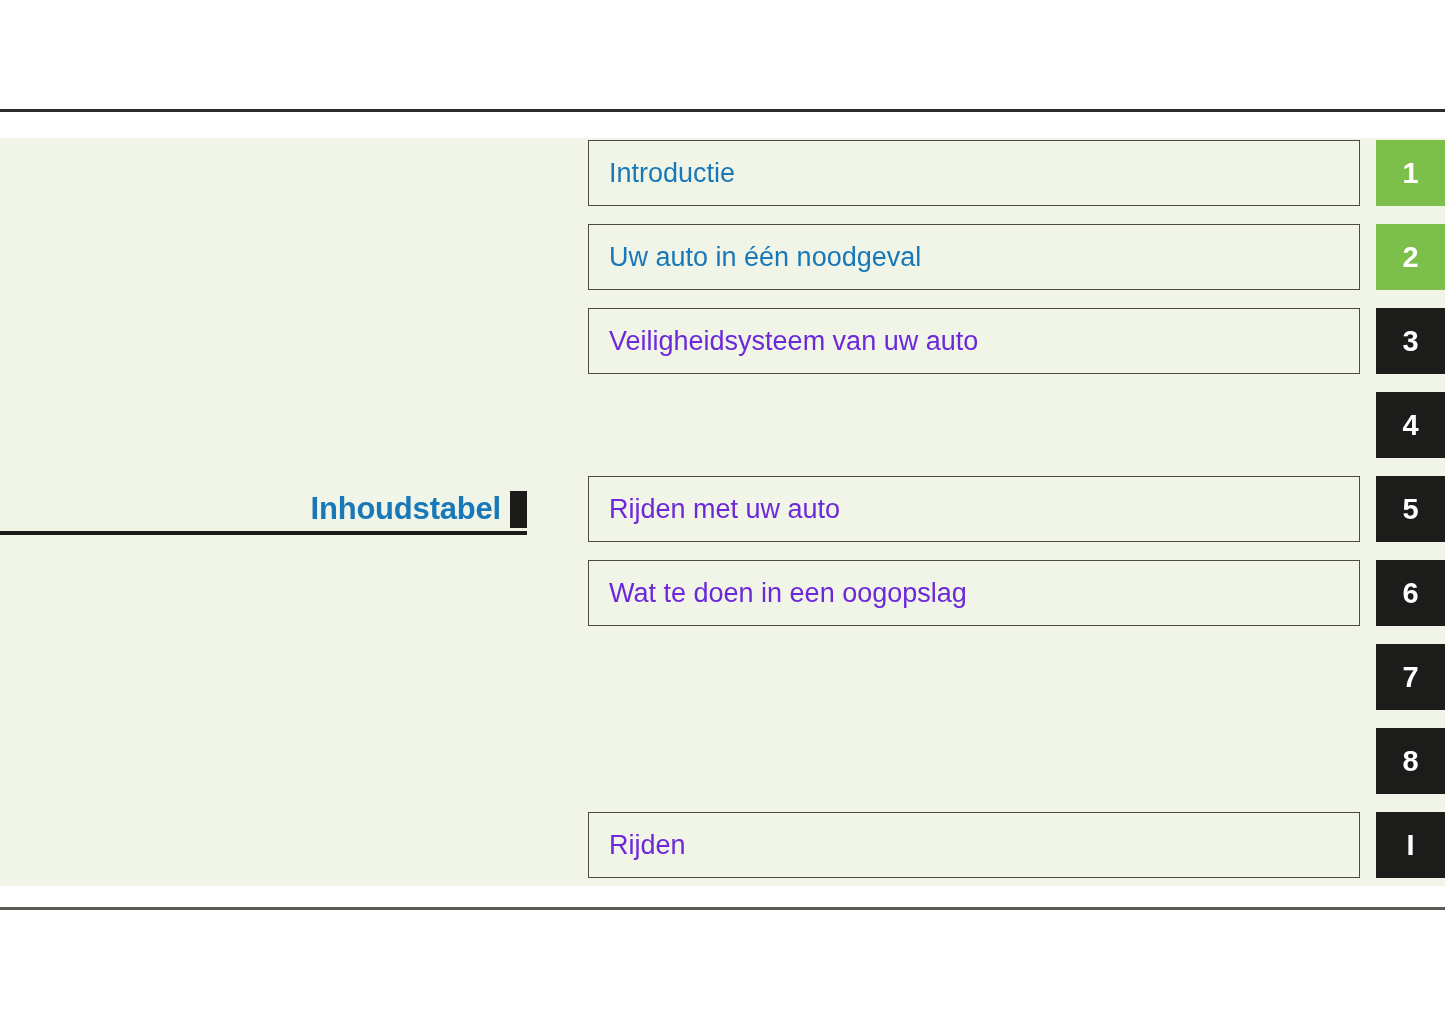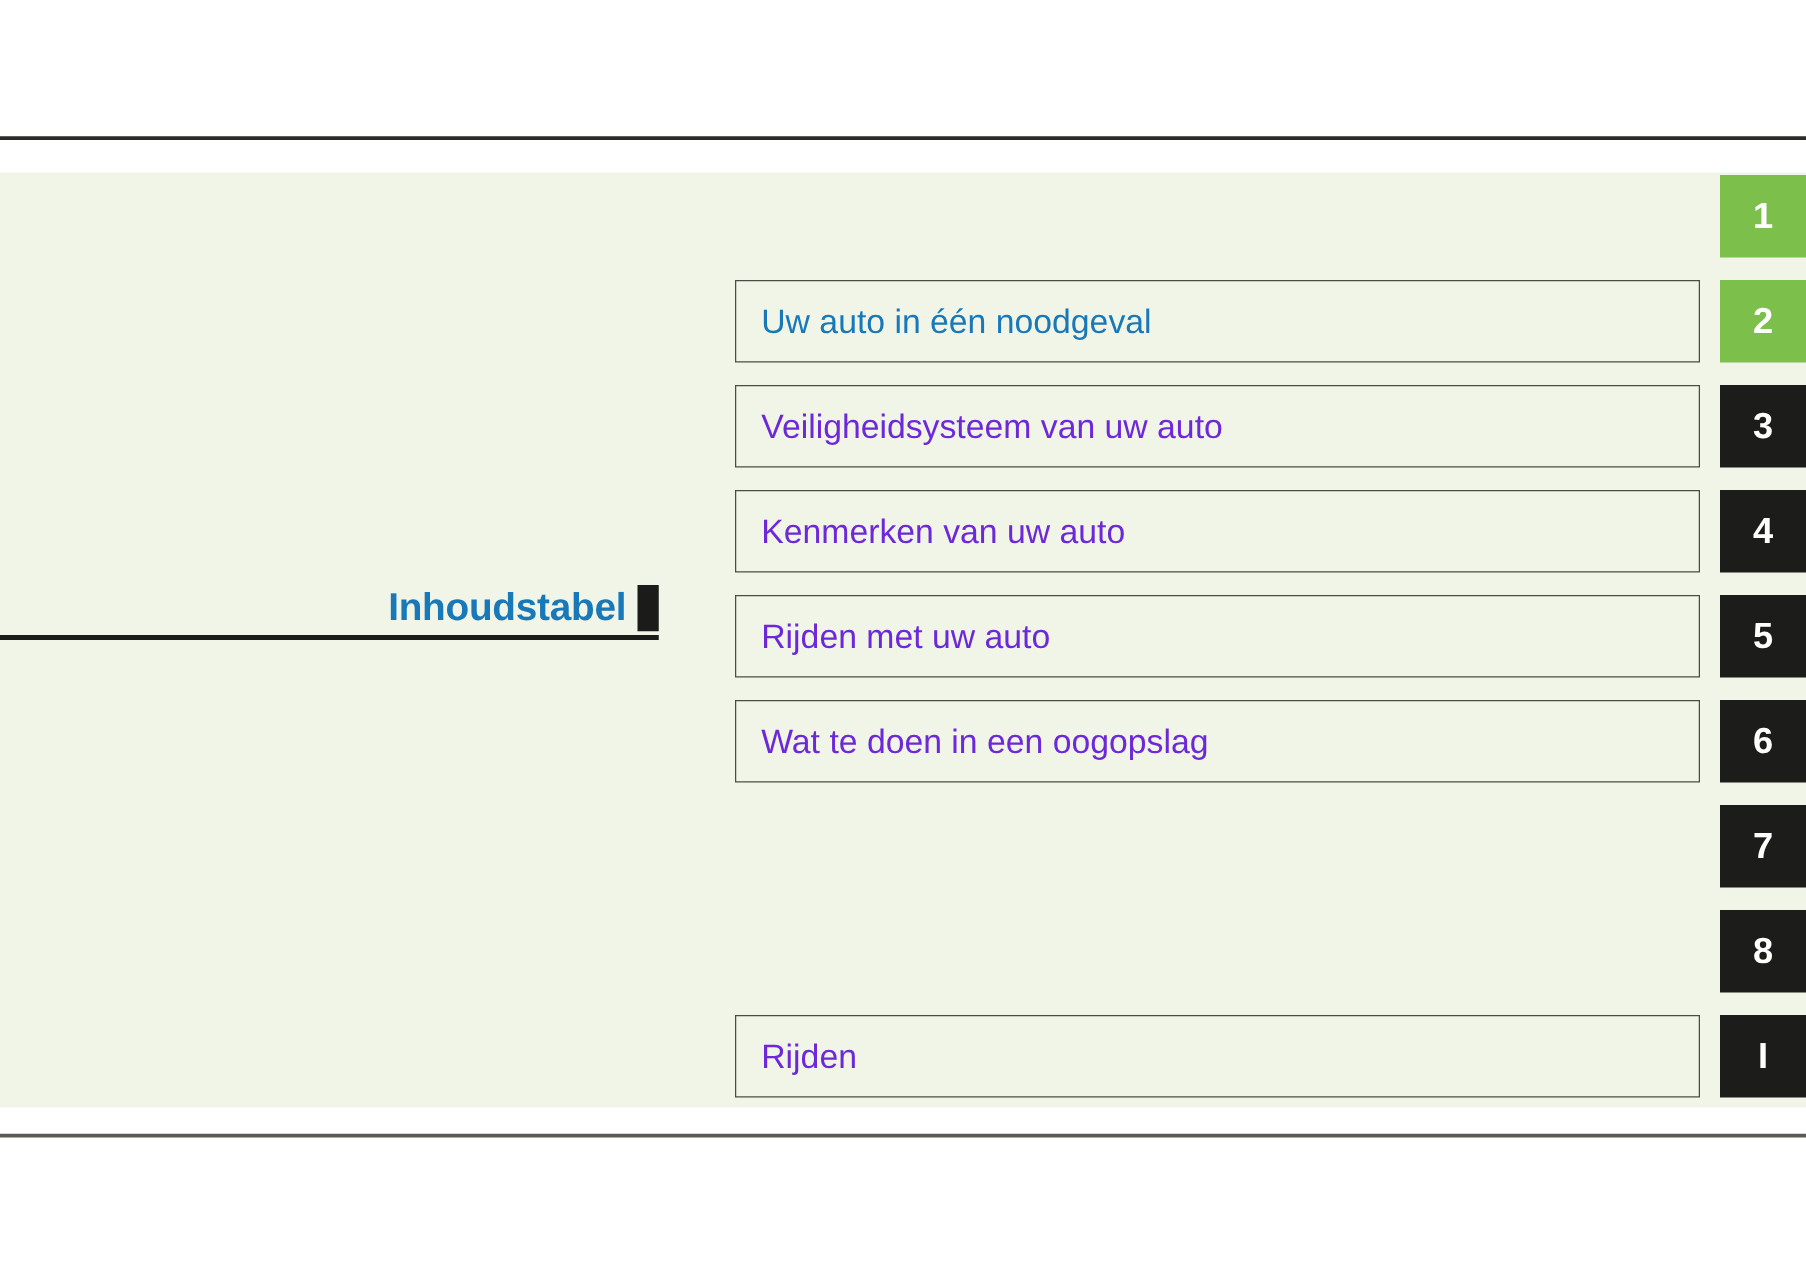--- a/index.html
+++ b/index.html
@@ -47,21 +47,21 @@
     top: 138px;
     width: 1445px;
     height: 748px;
     background: #f0f5e7;
   }
 
   
   .title-block {
     position: absolute;
     left: 0;
-    top: 466px;
+    top: 489px;
     width: 527px;
     height: 52px;
   }
   .title-text {
     position: absolute;
     right: 26px;
     top: 0;
     font-size: 31px;
     font-weight: bold;
     color: #1878b8;
@@ -150,20 +150,23 @@
   <div class="panel"></div>
 
   <div class="title-block">
     <div class="title-text">Inhoudstabel</div>
     <div class="title-marker"></div>
     <div class="title-underline"></div>
   </div>
 
   <div class="toc" id="toc-list">
       <div class="toc-row">
+        <div class="toc-box link">
+          <span class="toc-label">Introductie</span>
+        </div>
         <div class="toc-tab green">
           <span class="toc-tab-num">1</span>
         </div>
       </div>
       <div class="toc-row">
         <div class="toc-box link">
           <span class="toc-label">Uw auto in één noodgeval</span>
         </div>
         <div class="toc-tab green">
           <span class="toc-tab-num">2</span>
@@ -171,23 +174,20 @@
       </div>
       <div class="toc-row">
         <div class="toc-box">
           <span class="toc-label">Veiligheidsysteem van uw auto</span>
         </div>
         <div class="toc-tab">
           <span class="toc-tab-num">3</span>
         </div>
       </div>
       <div class="toc-row">
-        <div class="toc-box">
-          <span class="toc-label">Kenmerken van uw auto</span>
-        </div>
         <div class="toc-tab">
           <span class="toc-tab-num">4</span>
         </div>
       </div>
       <div class="toc-row">
         <div class="toc-box">
           <span class="toc-label">Rijden met uw auto</span>
         </div>
         <div class="toc-tab">
           <span class="toc-tab-num">5</span>

